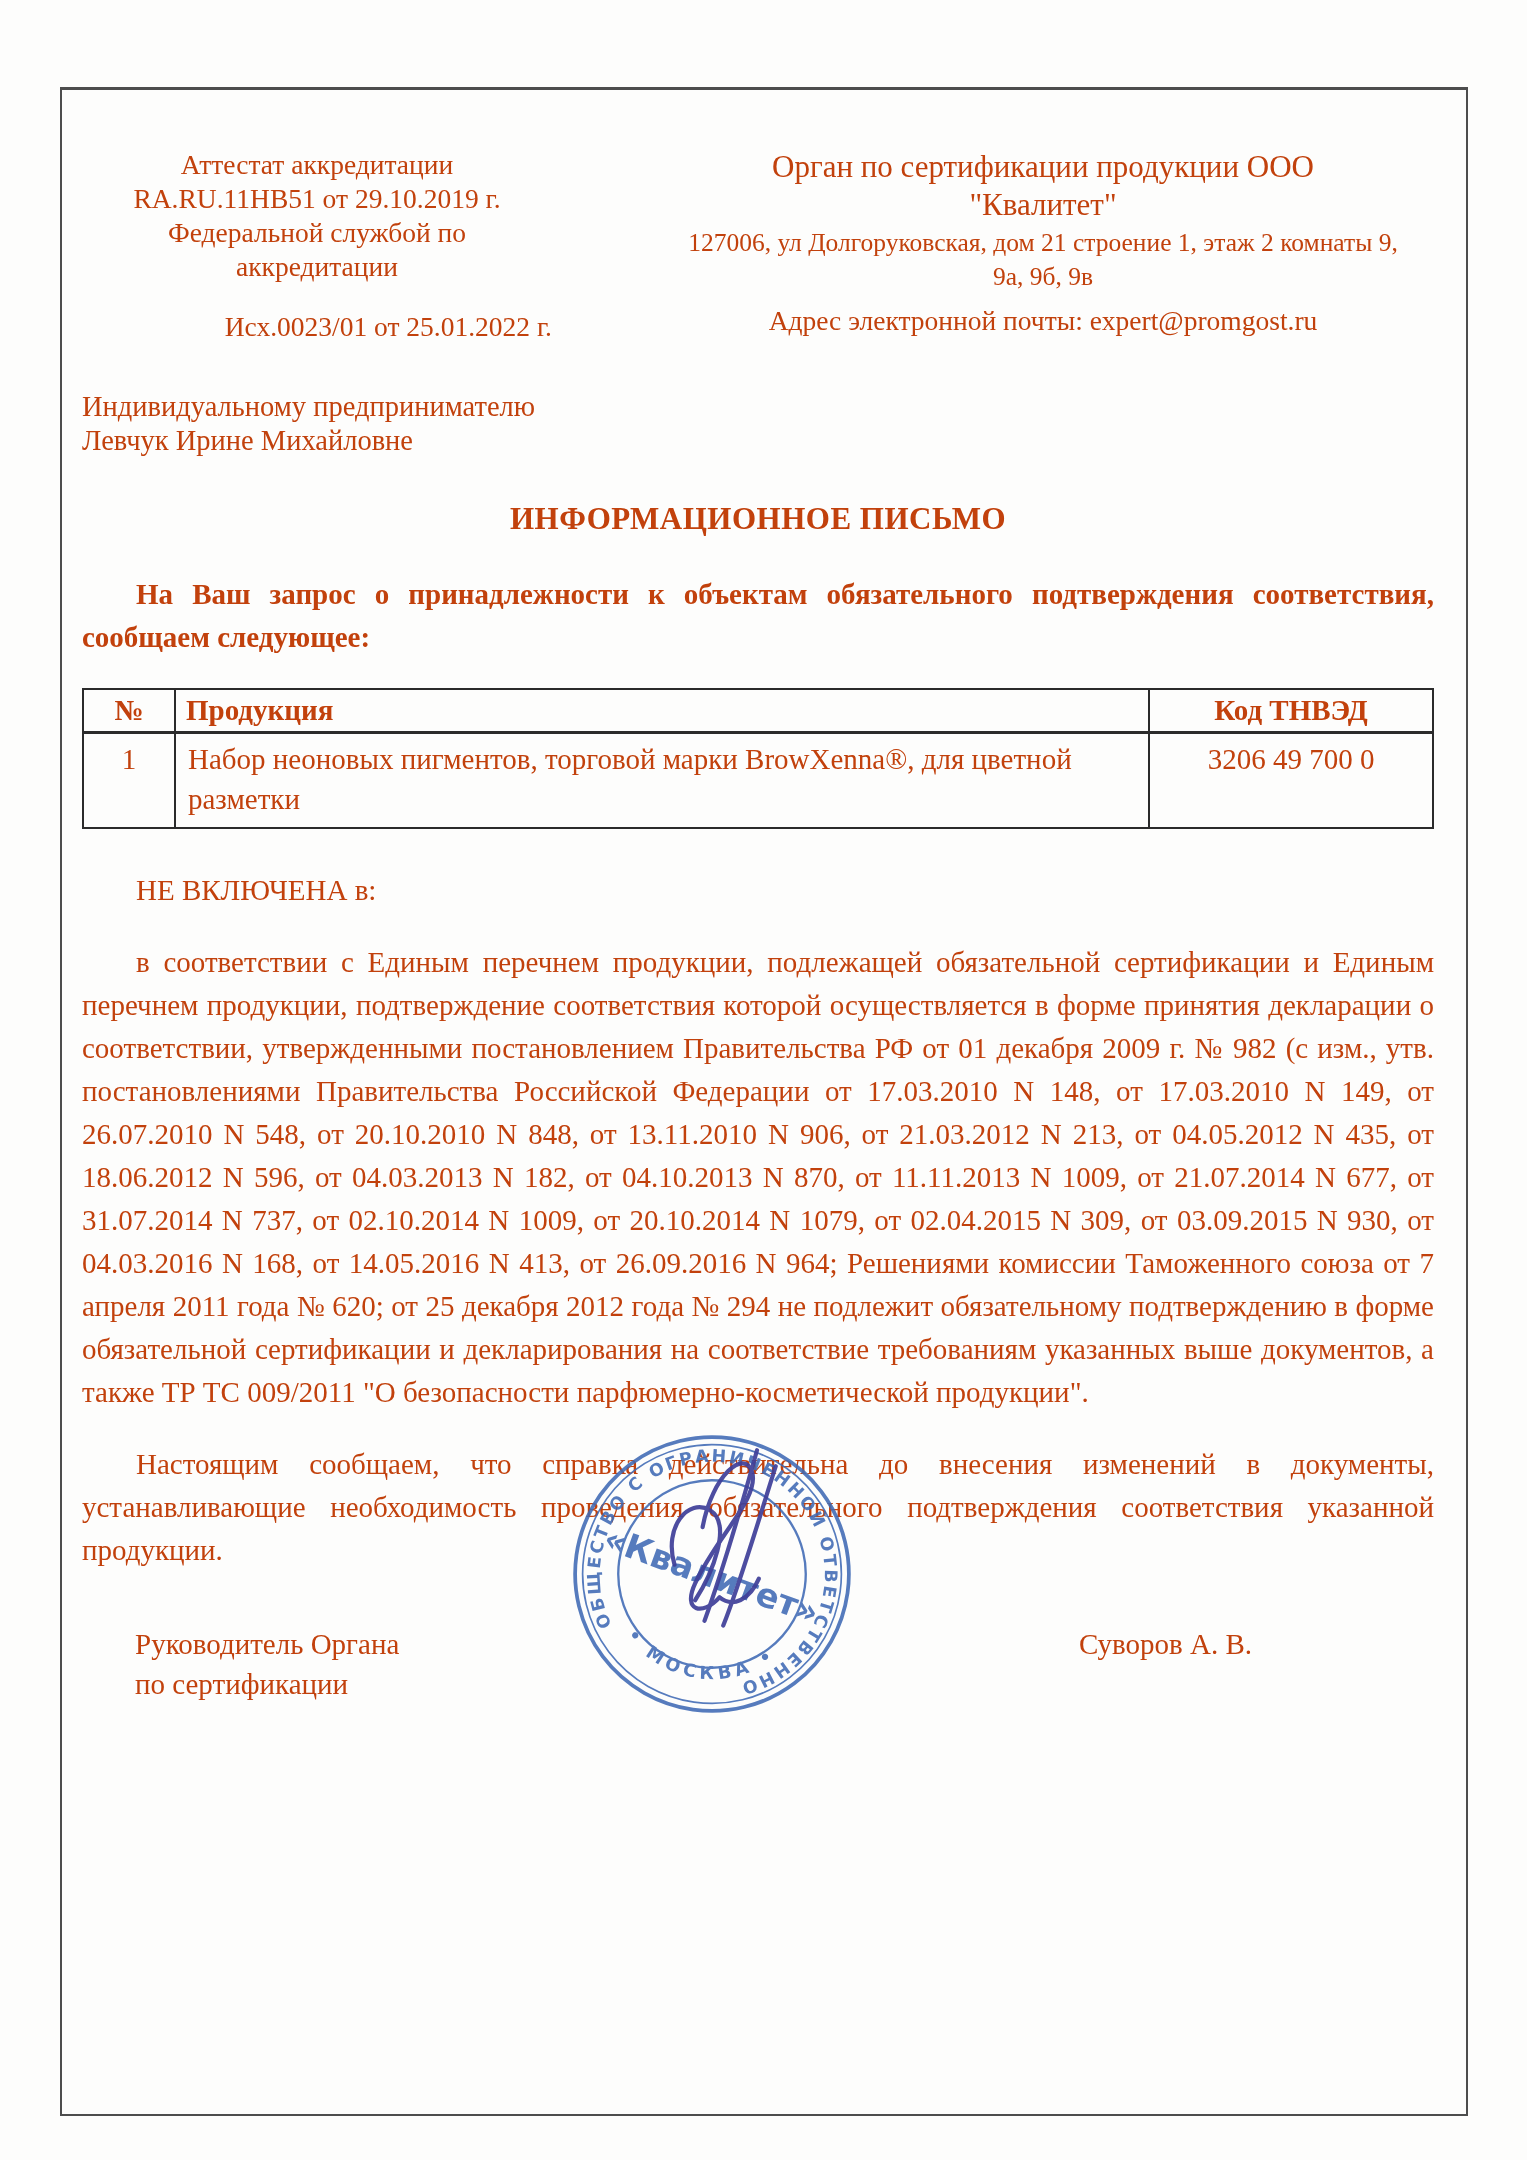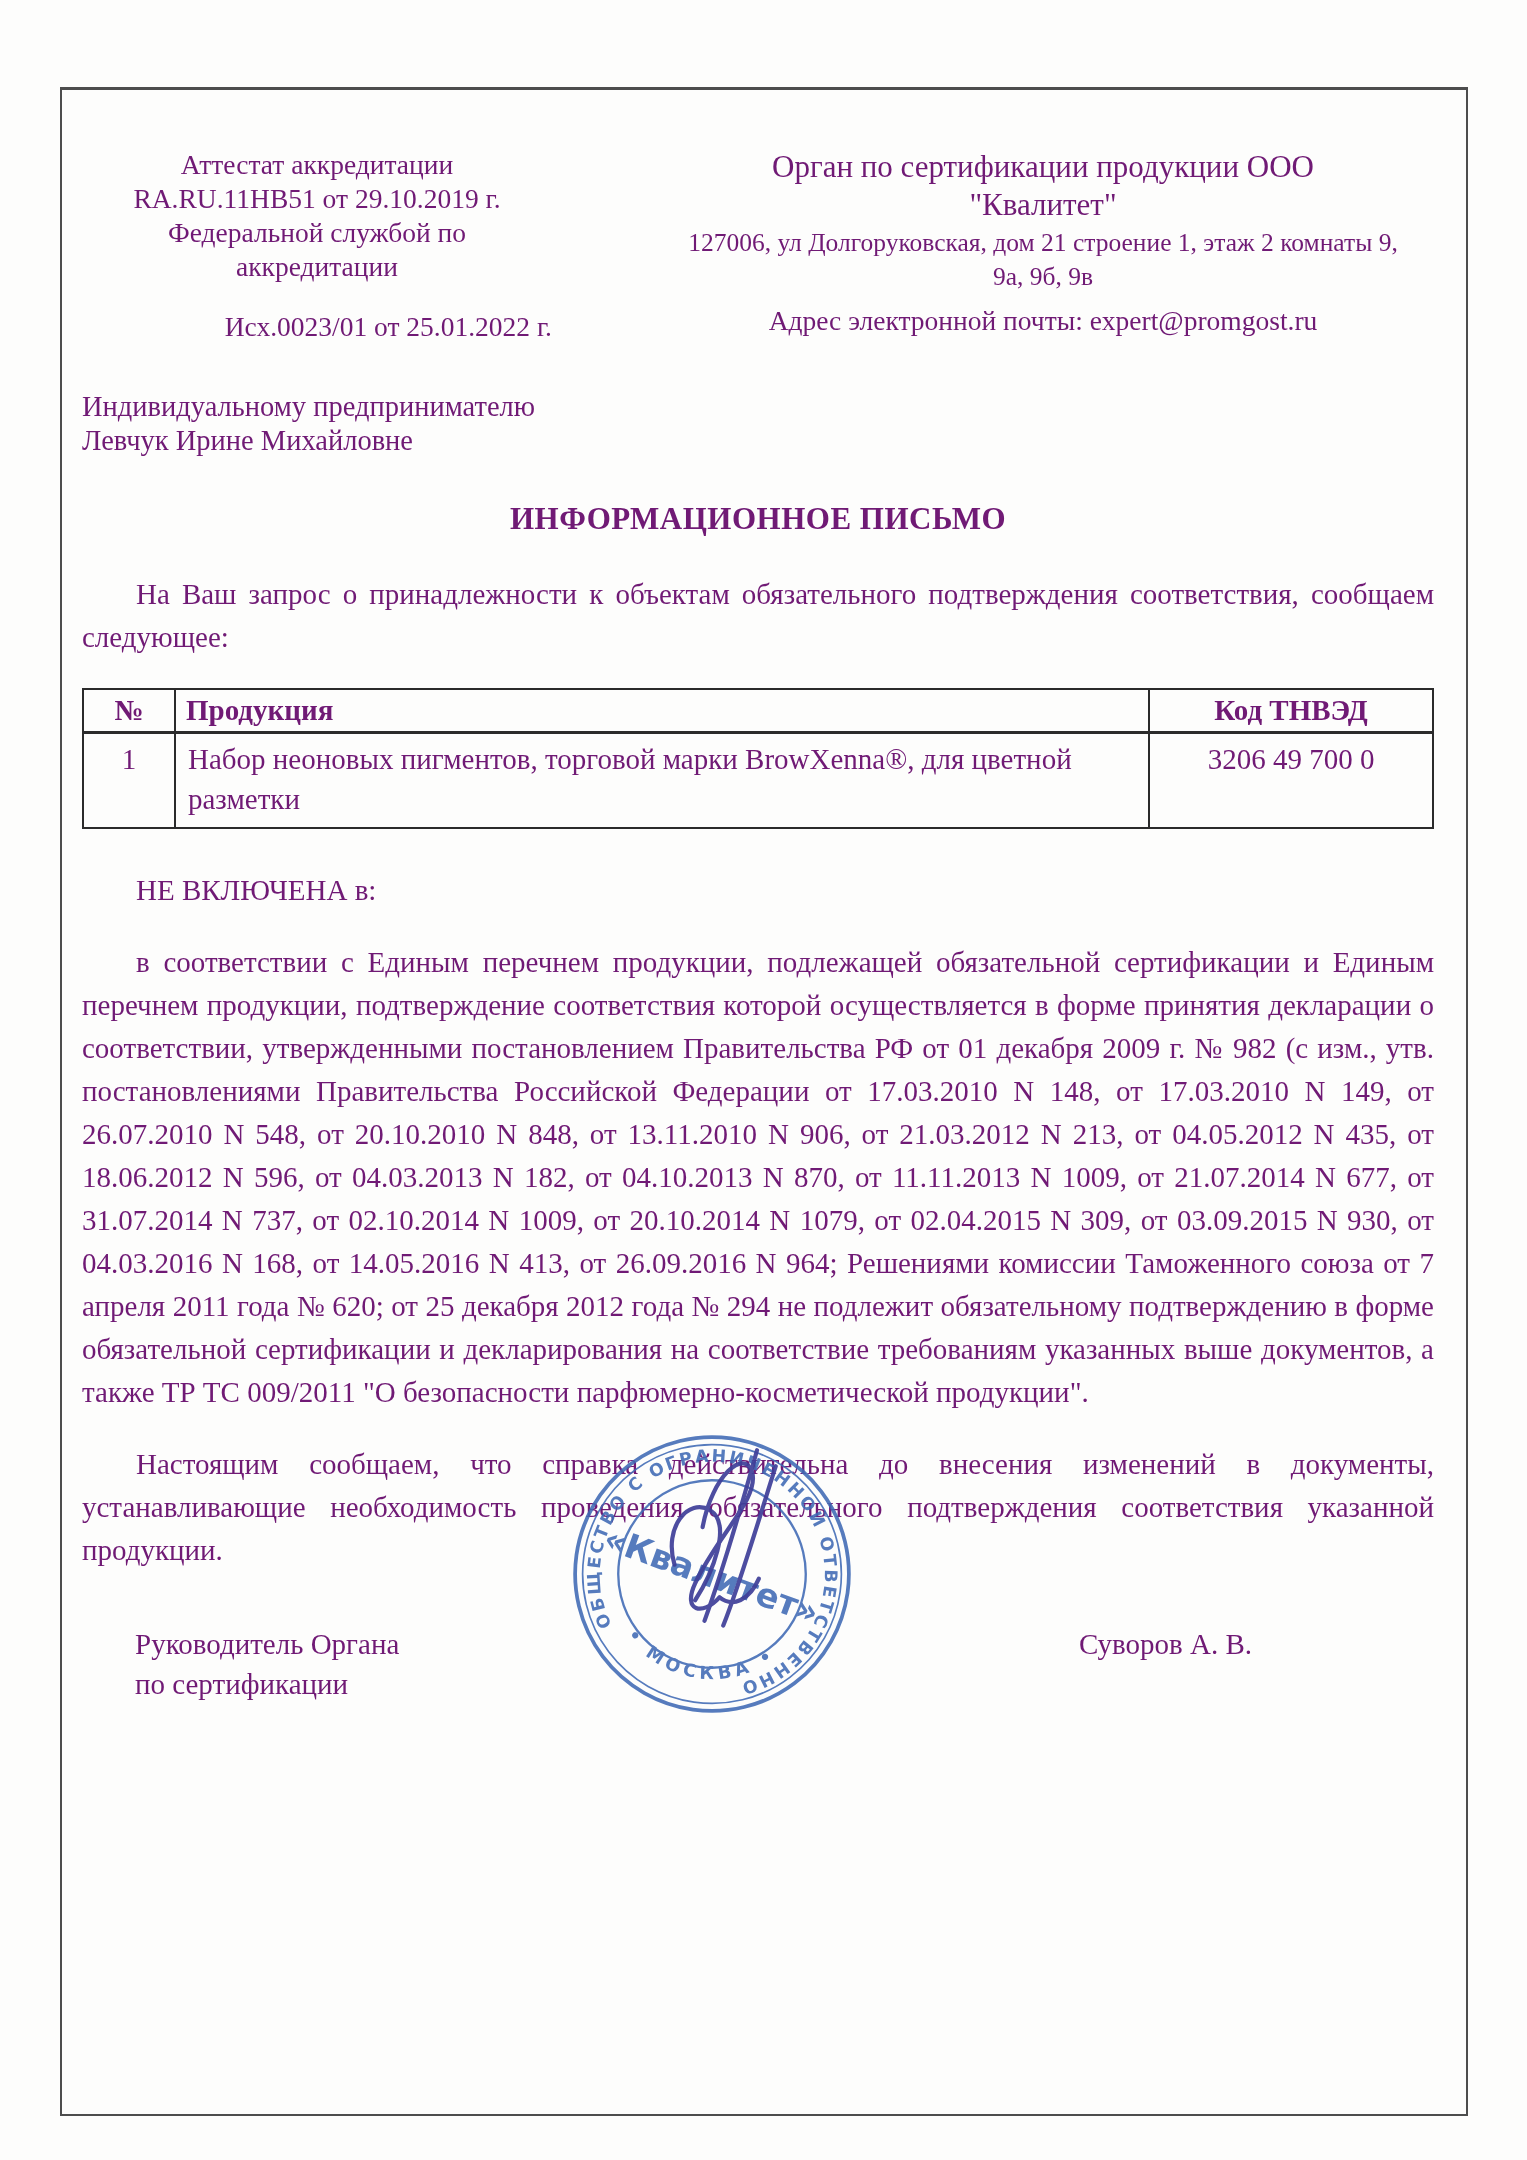--- a/index.html
+++ b/index.html
@@ -1,19 +1,19 @@
 <!DOCTYPE html>
 <html><head>
 <meta charset="utf-8">
 <style>
   html,body { margin:0; padding:0; background:#ffffff; }
   .page {
     position:relative; width:1527px; height:2160px;
     background:#fdfdfc; overflow:hidden;
-    font-family:"Liberation Serif", serif; color:#701a75;
+    font-family:"Liberation Serif", serif; color:#c2410c;
   }
   .frame {
     position:absolute; left:60px; top:87px; width:1404px; height:2024px;
     border:2px solid #4d4d4d; border-top-width:3px;
     background:#fdfdfc;
   }
   .content { position:absolute; left:20px; top:0; width:1352px; }
 
   
   .header { display:flex; justify-content:space-between; margin-top:58px; }
@@ -26,21 +26,21 @@
   .hdr-right .email { font-size:27.5px; line-height:34px; margin-top:12px; }
 
   
   .recipient { margin-top:46px; font-size:28.5px; line-height:33.5px; }
 
   
   .doc-title { margin-top:44px; text-align:center; font-weight:bold; font-size:31px; letter-spacing:0.5px; }
 
   
   .para { font-size:29px; line-height:43px; text-align:justify; text-indent:54px; }
-  .intro { margin-top:36px; }
+  .intro { margin-top:36px;font-weight:bold; }
   .not-included { margin-top:40px; }
 
   
   table.prod { margin-top:26px; border-collapse:collapse; width:1352px; table-layout:fixed; }
   table.prod th, table.prod td {
     border:2px solid #2b2b2b; font-size:29px; vertical-align:top;
   }
   table.prod th { border-bottom-width:3px; font-weight:bold; padding:4px 10px; text-align:left; }
   table.prod .col-num { width:70px; }
   table.prod .col-code { width:262px; }

